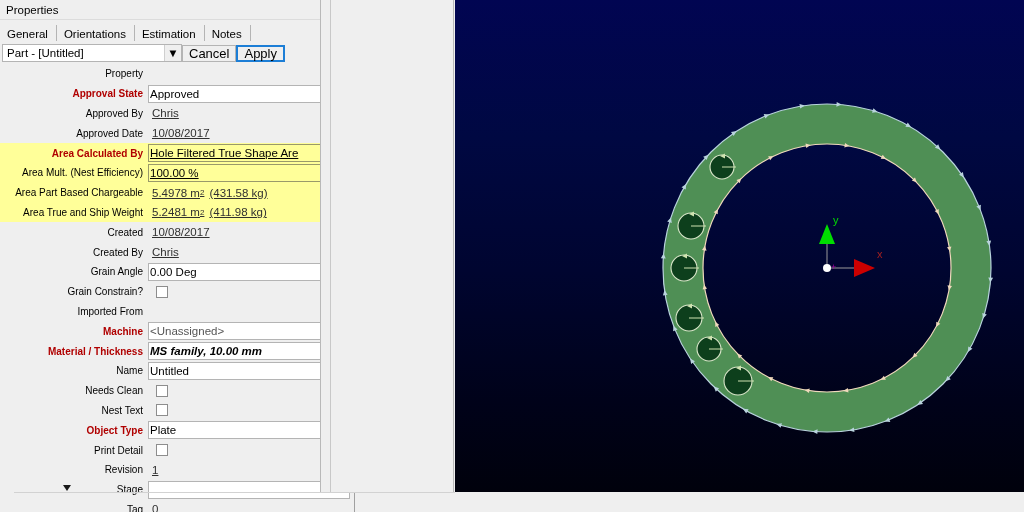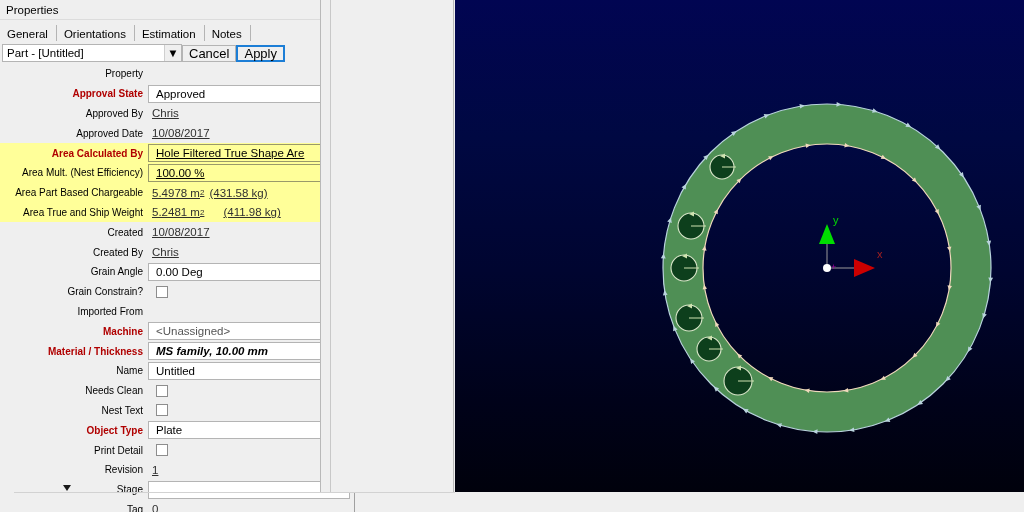--- a/index.html
+++ b/index.html
@@ -121,21 +121,21 @@
     min-width: 0;
   }
   .prop-val.plain { color: #303030; padding-left: 4px; text-decoration: underline; }
 
   .ctl-combo, .ctl-text {
     height: 18px;
     width: 100%;
     background: #fff;
     border: 1px solid #b4b4b4;
     display: flex; align-items: center;
-    padding-left: 7px;
+    padding-left: 1px;
     font-size: 11.5px;
     position: relative;
     overflow: hidden;
     white-space: nowrap;
   }
   .ctl-combo .chev {
     position: absolute; right: 3px; top: 0; bottom: 0;
     display: flex; align-items: center; color: #666; font-size: 9px;
   }
   .hl .ctl-combo, .hl .ctl-text { background: #ffff99; border-color: #9a9a6a; text-decoration: underline; }
@@ -275,21 +275,21 @@
           <span>5.4978 m</span>
           <sup>2</sup>
           <span style="margin-left: 5px;">(431.58 kg)</span>
         </div>
       </div>
       <div class="prop-row hl">
         <div class="prop-label">Area True and Ship Weight</div>
         <div class="prop-val plain">
           <span>5.2481 m</span>
           <sup>2</sup>
-          <span style="margin-left: 19px;">(411.98 kg)</span>
+          <span style="margin-left: 5px;">(411.98 kg)</span>
         </div>
       </div>
       <div class="prop-row">
         <div class="prop-label">Created</div>
         <div class="prop-val plain">
           <span>10/08/2017</span>
         </div>
       </div>
       <div class="prop-row">
         <div class="prop-label">Created By</div>

